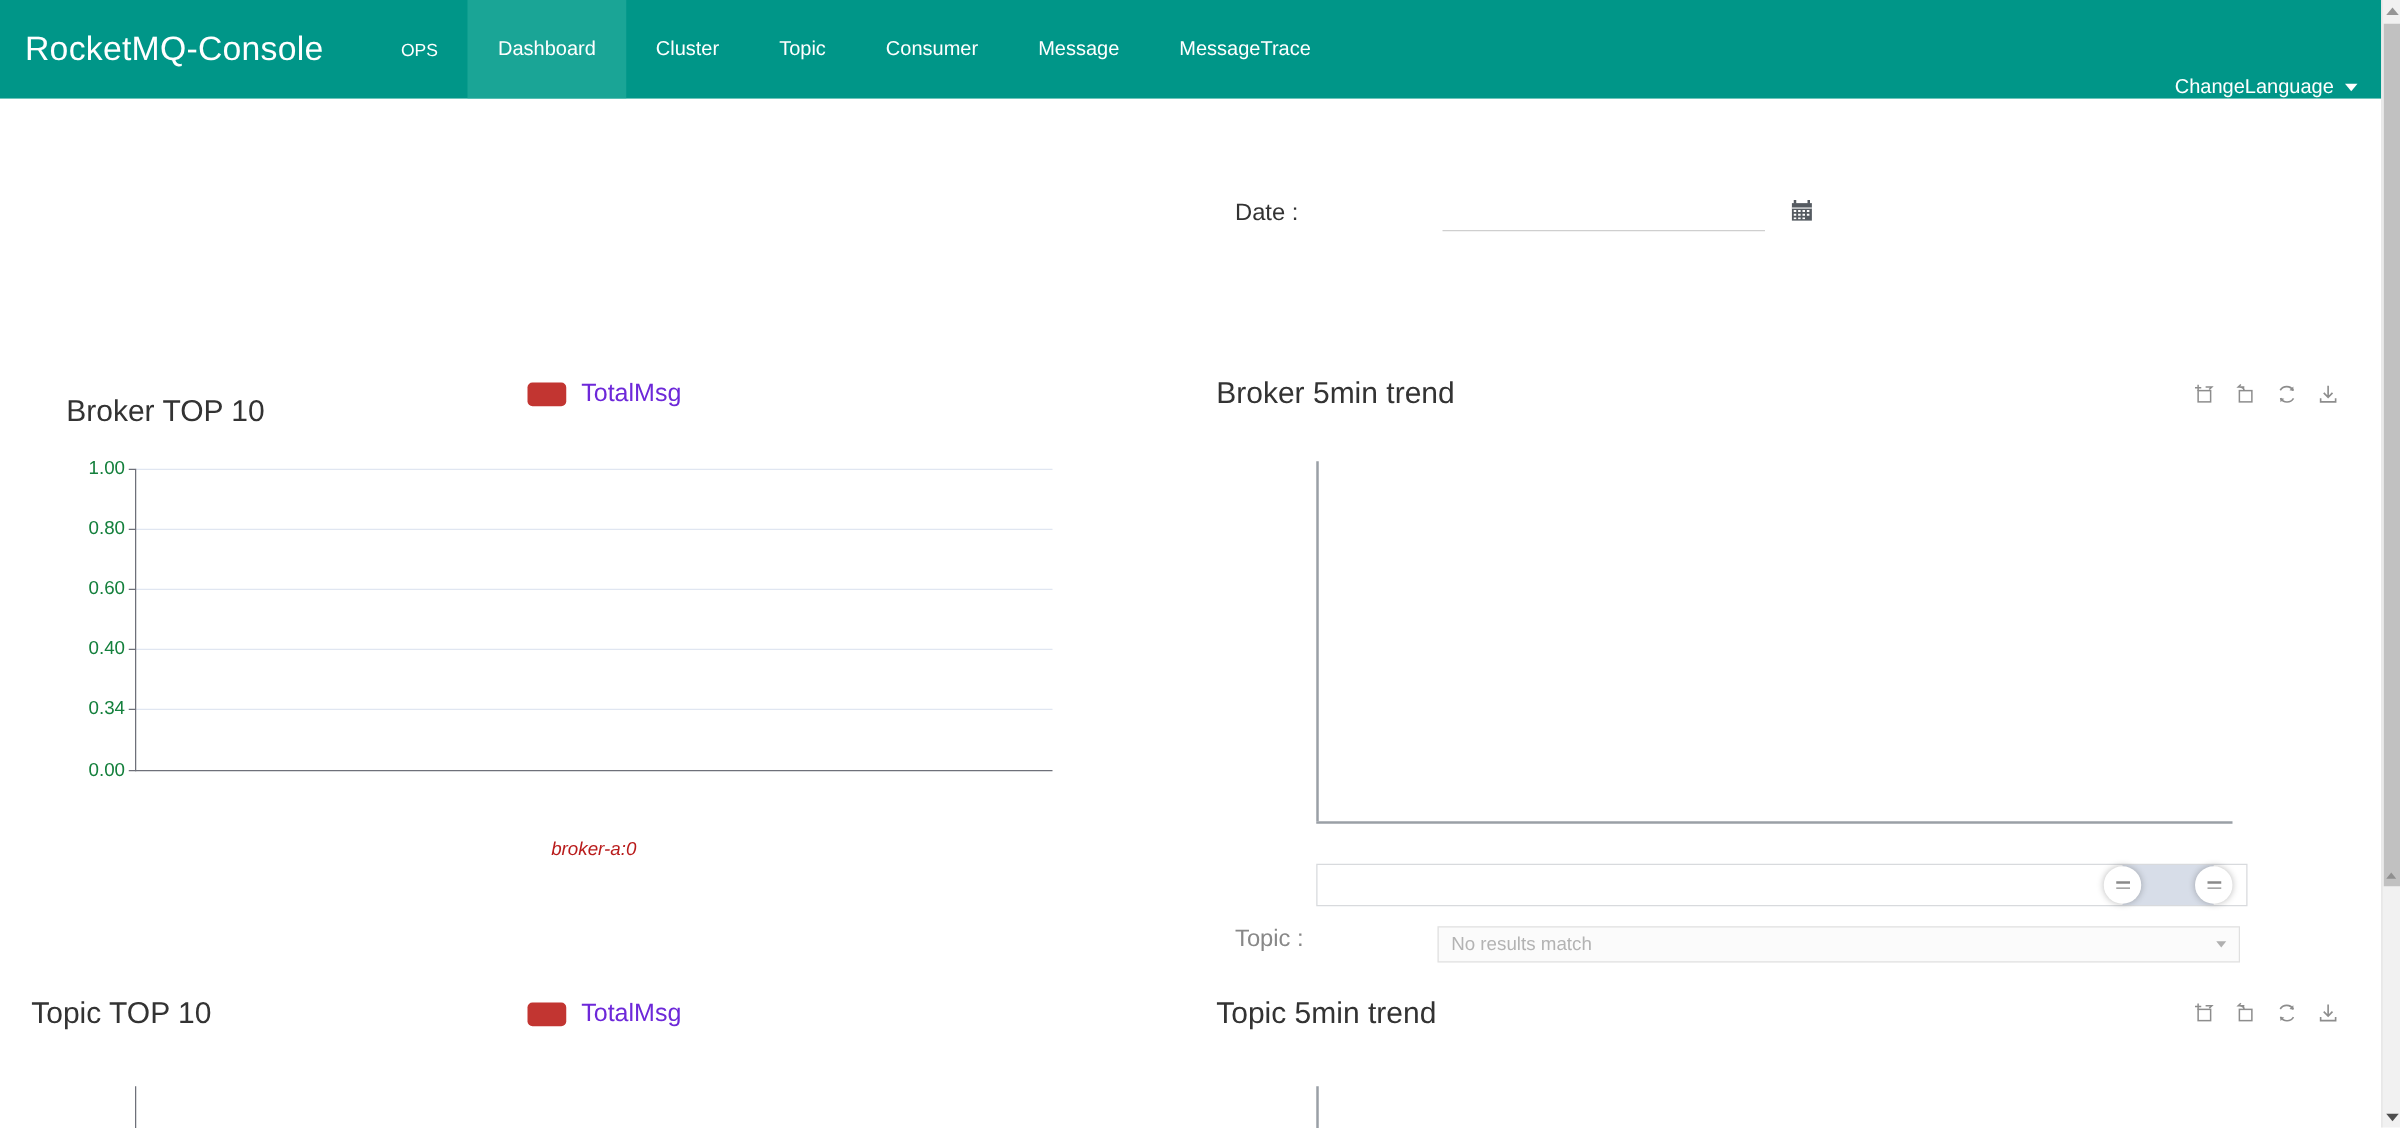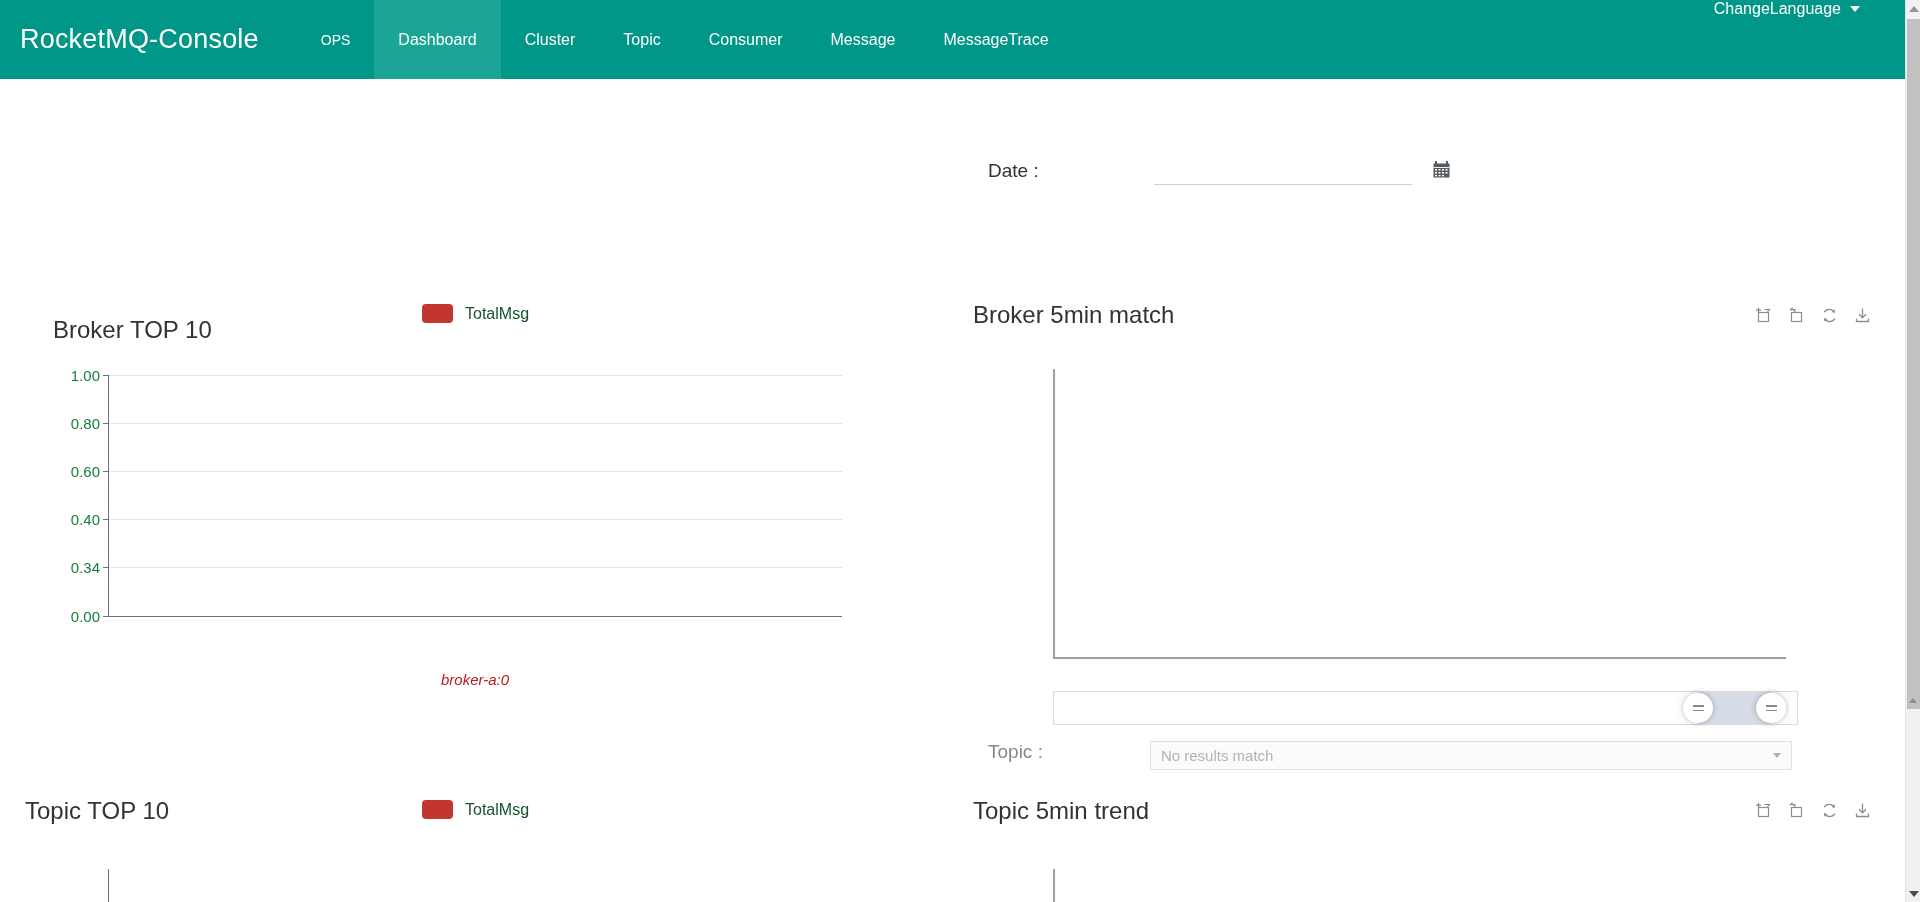--- a/index.html
+++ b/index.html
@@ -34,22 +34,22 @@
     font-size: 16px;
     color: #ffffff;
     white-space: nowrap;
     cursor: pointer;
     text-decoration: none;
   }
   .nav-item.small { font-size: 14px; }
   .nav-item.active { background: #1aa596; }
   .nav-right {
     margin-left: auto;
-    display: flex; align-items: flex-start;
-    padding-right: 45px;
+    display: flex; align-items: flex-end;
+    padding-right: 19px;
   }
   .lang {
     display: flex; align-items: center; gap: 9px;
     font-size: 16px; color: #ffffff; cursor: pointer; white-space: nowrap;
   }
   .caret-down {
     width: 0; height: 0;
     border-left: 5px solid transparent;
     border-right: 5px solid transparent;
     border-top: 6px solid #ffffff;
@@ -83,21 +83,21 @@
   }
   .legend {
     position: absolute;
     display: flex; align-items: center; gap: 12px;
   }
   .legend-swatch {
     width: 31px; height: 19px;
     background: #c23531;
     border-radius: 4px;
   }
-  .legend-label { font-size: 16px; color: #14532d; }
+  .legend-label { font-size: 20px; color: #6d28d9; }
 
   
   .toolbox {
     position: absolute;
     display: flex; align-items: center; gap: 16px;
   }
   .toolbox svg { display: block; cursor: pointer; }
 
   
   .axis-chart { position: absolute; }
@@ -284,21 +284,21 @@
     <div class="tick-mark" style="left:103px; top:296px;"></div>
     <div class="tick-mark" style="left:103px; top:344px;"></div>
     <div class="tick-mark" style="left:103px; top:392px;"></div>
     <div class="tick-mark" style="left:103px; top:440px;"></div>
     <div class="tick-mark" style="left:103px; top:488px;"></div>
     <div class="tick-mark" style="left:103px; top:537px;"></div>
 
     <div class="xtick-label" style="left:475px; top:592px;">broker-a:0</div>
   </div>
 
-  <div class="panel-title" style="left:973px; top:222px;">Broker 5min match</div>
+  <div class="panel-title" style="left:973px; top:222px;">Broker 5min trend</div>
   <div class="toolbox" style="left:1755px; top:228px;">
     <svg width="17" height="17" viewBox="0 0 17 17">
       <rect x="3.5" y="5.5" width="10" height="9" fill="none" stroke="#8d8d8d" stroke-width="1.2"></rect>
       <path d="M1 3.2 H6 M3.5 0.7 V5.7" stroke="#8d8d8d" stroke-width="1.2" fill="none"></path>
       <path d="M9.5 2.5 H14.5 L12.4 4.6" stroke="#8d8d8d" stroke-width="1.2" fill="none"></path>
     </svg>
     <svg width="17" height="17" viewBox="0 0 17 17">
       <rect x="3.5" y="5.5" width="10" height="9" fill="none" stroke="#8d8d8d" stroke-width="1.2"></rect>
       <path d="M7.5 2.6 H2.6 L4.7 0.6 M2.6 2.6 C2.6 2.6 7.6 2.0 7.2 5.4" stroke="#8d8d8d" stroke-width="1.2" fill="none"></path>
     </svg>

